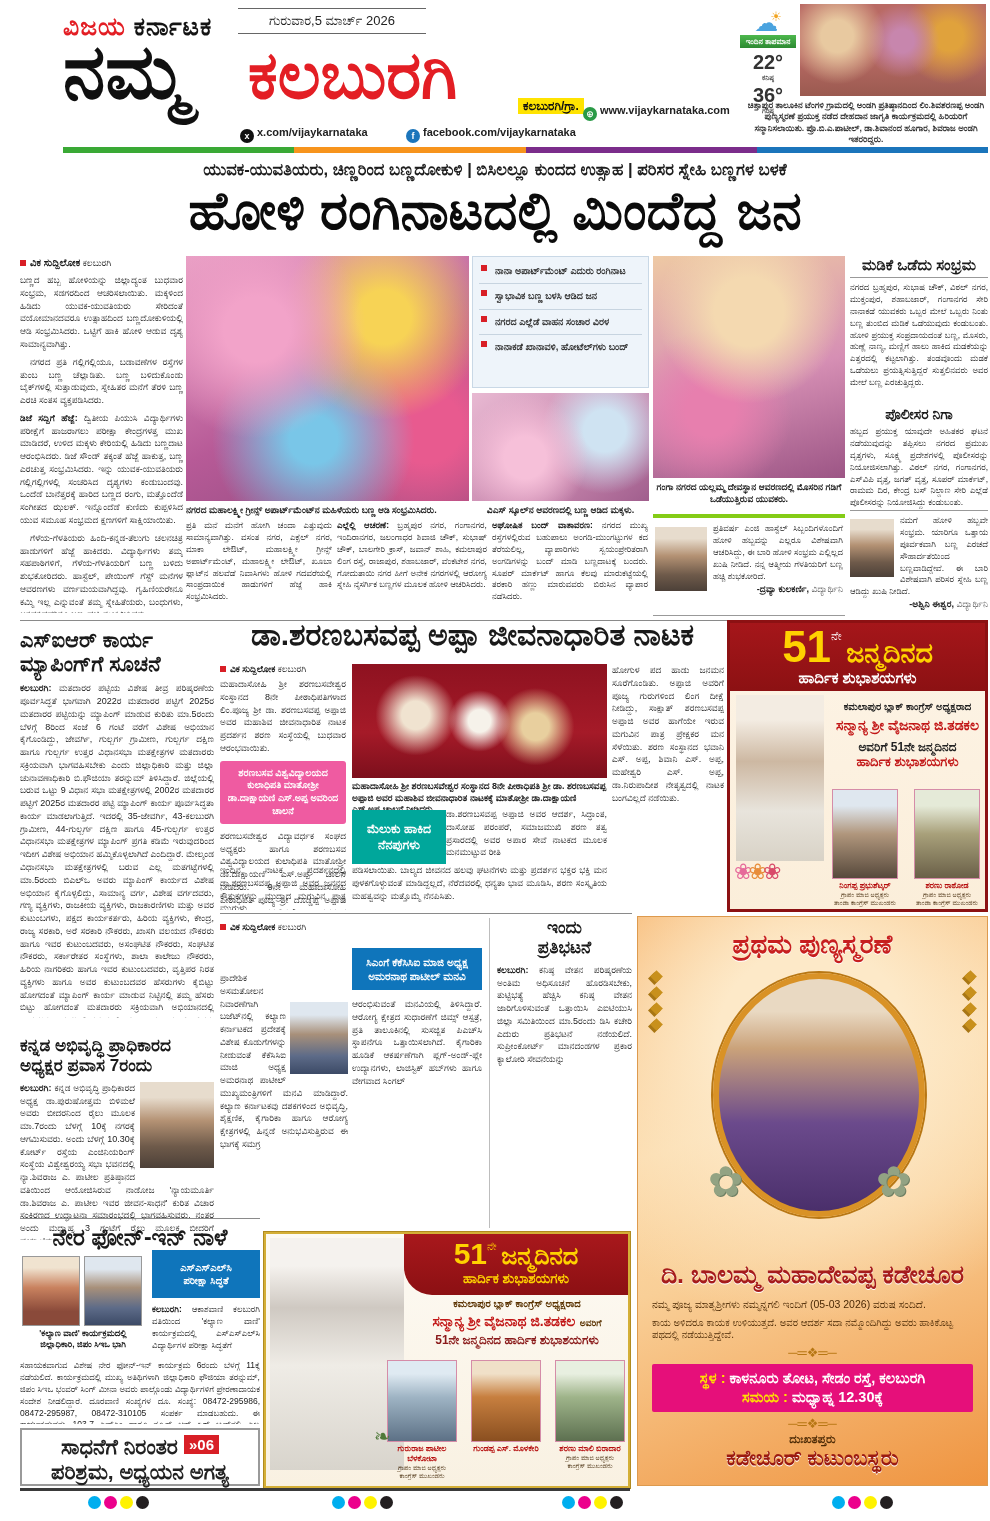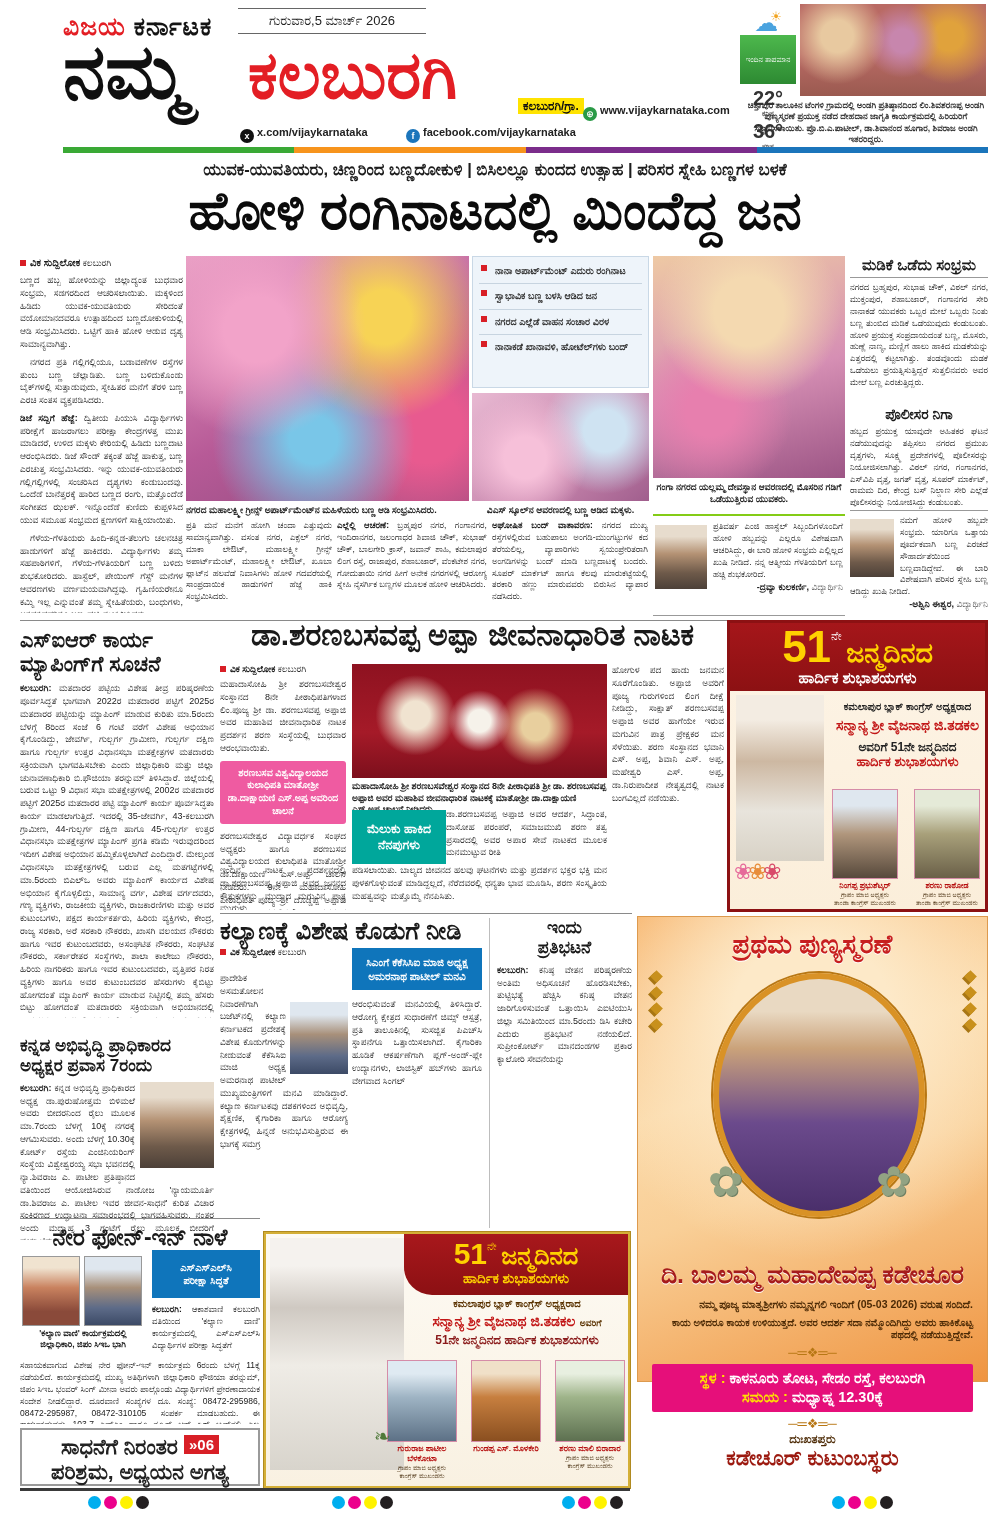--- a/index.html
+++ b/index.html
@@ -32,21 +32,21 @@
   .tealbox{background:#00a79b;color:#fff;font-weight:900;font-size:12.5px;text-align:center;display:flex;align-items:center;justify-content:center;line-height:1.3;padding:3px}
   .ad1{border:3px solid #8c1113;background:linear-gradient(#fdf4e6,#fbeeda);box-sizing:border-box}
   .ad1-head{background:linear-gradient(#a5161a,#8c1113);color:#ffd100;text-align:center;padding:2px 0 4px}
   .ad2{border:2px solid #d4af37;outline:1px solid #b08a20;background:linear-gradient(#fdfaf3,#f9f1e2);box-sizing:border-box}
   .banner2{background:linear-gradient(#a8181c,#8c1013);border-radius:0 0 0 28px;color:#ffd100;text-align:center;padding-top:3px}
   .adname{font-weight:900;color:#c21717}
   .adrole{font-size:6.5px;color:#4a3010;line-height:1.25}
   .pframe{border:1px solid #d58ca8;background:linear-gradient(#dfe7ef 0 18%,#b0967c 50%,#57493c)}
   .mem{border:1px solid #dd9a4e;background:radial-gradient(circle at 50% 22%,#fde9c8 0 20%,transparent 60%),linear-gradient(160deg,#f6ae62,#fbd9a8 35%,#f9cf97 55%,#ef9440);box-sizing:border-box}
   .mem-red{color:#c71f1f;font-weight:900;text-shadow:0 1px 0 #fff}
-  .mem-line{font-weight:bold;color:#4c2a05;text-align:right}
+  .mem-line{font-weight:normal;color:#4c2a05;text-align:left}
   .venue{background:#e60f7a;color:#fff;font-weight:900;text-align:center;border-radius:2px}
   .vlabel{color:#ffe100}
   .lampcol span{display:block;width:9px;height:9px;background:#c8901c;transform:rotate(45deg);margin:7px auto;box-shadow:0 3px 0 #a87614}
   .flower{color:#93a383;text-shadow:1px 1px 0 #6f7f63}
   .dotrow{display:flex;gap:3px}
   .dot{width:13px;height:13px;border-radius:50%}
   .d-c{background:#00aeef}.d-m{background:#ec008c}.d-y{background:#fff200}.d-k{background:#231f20}
   .soc-ic{display:inline-flex;width:14px;height:14px;border-radius:50%;color:#fff;font-size:9px;font-weight:bold;align-items:center;justify-content:center;margin-right:3px;vertical-align:-3px}
   .teaser{border:2px solid #9a9a9a;background:#fff;text-align:center;font-weight:900;color:#222}
   .badge06{background:#d81f26;color:#fff;font-weight:900;font-size:15px;padding:1px 5px;margin-left:6px;vertical-align:4px}
@@ -71,21 +71,21 @@
   </div>
   <div class="abs" style="left:406px;top:126px;font-size:11px;font-weight:bold;color:#222">
     <span class="soc-ic" style="background:#1b75bb">f</span><span>facebook.com/vijaykarnataka</span>
   </div>
   <div class="abs" style="left:583px;top:104px;font-size:11px;font-weight:bold;color:#222">
     <span class="soc-ic" style="background:#2a9a47">⊕</span><span>www.vijaykarnataka.com</span>
   </div>
 
   <div class="abs c" style="left:740px;top:10px;width:56px">
     <div style="font-size:24px;line-height:1;color:#4aa3df">☁<span style="font-size:13px;color:#f2a41f;vertical-align:10px;margin-left:-8px">☀</span></div>
-    <div style="background:linear-gradient(#4db84d,#2d8a32);color:#fff;font-size:7.5px;font-weight:normal;padding:20px 1px;line-height:1.2">ಇಂದಿನ ತಾಪಮಾನ</div>
+    <div style="background:linear-gradient(#4db84d,#2d8a32);color:#fff;font-size:7.5px;font-weight:bold;padding:2px 1px;line-height:1.2">ಇಂದಿನ ತಾಪಮಾನ</div>
     <div style="font-size:20px;font-weight:900;color:#333;margin-top:3px">22°</div>
     <div style="font-size:7px;font-weight:bold;color:#555">ಕನಿಷ್ಠ</div>
     <div style="font-size:20px;font-weight:900;color:#333;margin-top:2px">36°</div>
     <div style="font-size:7px;font-weight:bold;color:#555">ಗರಿಷ್ಠ</div>
   </div>
 
   <div class="abs ph ph-group" style="left:800px;top:4px;width:186px;height:92px"></div>
   <div class="abs c" style="left:744px;top:100px;width:244px;font-size:8.5px;line-height:1.35;font-weight:bold;color:#333">ಚಿತ್ತಾಪುರ ತಾಲೂಕಿನ ಟೆಂಗಳಿ ಗ್ರಾಮದಲ್ಲಿ ಅಂಡಗಿ ಪ್ರತಿಷ್ಠಾನದಿಂದ ಲಿಂ.ಶಿವಶರಣಪ್ಪ ಅಂಡಗಿ ಪುಣ್ಯಸ್ಮರಣೆ ಪ್ರಯುಕ್ತ ನಡೆದ ದೇಹದಾನ ಜಾಗೃತಿ ಕಾರ್ಯಕ್ರಮದಲ್ಲಿ ಹಿರಿಯರಿಗೆ ಸನ್ಮಾನಿಸಲಾಯಿತು. ಪ್ರೊ.ಬಿ.ಎ.ಪಾಟೀಲ್, ಡಾ.ಶಿವಾನಂದ ಹೂಗಾರ, ಶಿವರಾಜ ಅಂಡಗಿ ಇತರರಿದ್ದರು.</div>
 
   <div class="abs" style="left:63px;top:147px;width:925px;height:6px;display:flex">
@@ -139,21 +139,21 @@
     <div class="c" style="font-size:15px;font-weight:900;border-bottom:1px solid #999;padding-bottom:3px">ಮಡಿಕೆ ಒಡೆದು ಸಂಭ್ರಮ</div>
     <div class="x85 j" style="margin-top:4px;height:118px;overflow:hidden">ನಗರದ ಬ್ರಹ್ಮಪುರ, ಸುಭಾಷ ಚೌಕ್, ವಿಠಲ್ ನಗರ, ಮುಕ್ತಂಪುರ, ಶಹಾಬಜಾರ್, ಗಂಗಾನಗರ ಸೇರಿ ನಾನಾಕಡೆ ಯುವಕರು ಒಬ್ಬರ ಮೇಲೆ ಒಬ್ಬರು ನಿಂತು ಬಣ್ಣ ತುಂಬಿದ ಮಡಿಕೆ ಒಡೆಯುವುದು ಕಂಡುಬಂತು. ಹೋಳಿ ಪ್ರಯುಕ್ತ ಸಂಪ್ರದಾಯದಂತೆ ಬಣ್ಣ, ಮೊಸರು, ಹುಣ್ಣೆ ನಾಣ್ಯ, ಮಣ್ಣಿಗೆ ಹಾಲು ಹಾಕಿದ ಮಡಕೆಯನ್ನು ಎತ್ತರದಲ್ಲಿ ಕಟ್ಟಲಾಗಿತ್ತು. ತಂಡವೊಂದು ಮಡಕೆ ಒಡೆಯಲು ಪ್ರಯತ್ನಿಸುತ್ತಿದ್ದರೆ ಸುತ್ತಲಿನವರು ಅವರ ಮೇಲೆ ಬಣ್ಣ ಎರಚುತ್ತಿದ್ದರು.</div>
     <div class="c" style="font-size:14px;font-weight:900;margin-top:6px">ಪೊಲೀಸರ ನಿಗಾ</div>
     <div class="x85 j" style="margin-top:3px;height:92px;overflow:hidden">ಹಬ್ಬದ ಪ್ರಯುಕ್ತ ಯಾವುದೇ ಅಹಿತಕರ ಘಟನೆ ನಡೆಯುವುದನ್ನು ತಪ್ಪಿಸಲು ನಗರದ ಪ್ರಮುಖ ವೃತ್ತಗಳು, ಸೂಕ್ಷ್ಮ ಪ್ರದೇಶಗಳಲ್ಲಿ ಪೊಲೀಸರನ್ನು ನಿಯೋಜಿಸಲಾಗಿತ್ತು. ವಿಠಲ್ ನಗರ, ಗಂಗಾನಗರ, ಎಸ್‌ವಿಪಿ ವೃತ್ತ, ಜಗತ್ ವೃತ್ತ, ಸೂಪರ್ ಮಾರ್ಕೆಟ್, ರಾಮಮ ದಿರ, ಕೇಂದ್ರ ಬಸ್ ನಿಲ್ದಾಣ ಸೇರಿ ಎಲ್ಲೆಡೆ ಪೊಲೀಸರನ್ನು ನಿಯೋಜಿಸಿದ್ದು ಕಂಡುಬಂತು.</div>
   </div>
 
   <div class="abs x85 j" style="left:186px;top:520px;width:146px;height:98px;overflow:hidden">ಪ್ರತಿ ಮನೆ ಮನೆಗೆ ಹೋಗಿ ಚಂದಾ ಎತ್ತುವುದು ಸಾಮಾನ್ಯವಾಗಿತ್ತು. ವಸಂತ ನಗರ, ಎಕ್ಸೆಲ್ ನಗರ, ಮಾಕಾ ಲೇಔಟ್, ಮಹಾಲಕ್ಷ್ಮೀ ಗ್ರೀನ್ಸ್ ಅಪಾರ್ಟ್‌ಮೆಂಟ್, ಮಹಾಲಕ್ಷ್ಮೀ ಲೇಔಟ್, ಖೂಬಾ ಪ್ಲಾಟ್‌ನ ಹಲವೆಡೆ ನಿವಾಸಿಗಳು ಹೋಳಿ ಗದವರೆಯಲ್ಲಿ ಸಾಂಪ್ರದಾಯಿಕ ಹಾಡುಗಳಿಗೆ ಹೆಜ್ಜೆ ಹಾಕಿ ಸಂಭ್ರಮಿಸಿದರು.</div>
   <div class="abs x85 j" style="left:337px;top:520px;width:150px;height:98px;overflow:hidden"><span class="b">ಎಲ್ಲೆಲ್ಲಿ ಆಚರಣೆ:</span> <span>ಬ್ರಹ್ಮಪುರ ನಗರ, ಗಂಗಾನಗರ, ಇಂದಿರಾನಗರ, ಜಲಂಗಾಧರ ಶಿವಾಜಿ ಚೌಕ್, ಸುಭಾಷ್ ಚೌಕ್, ಬಾಲಗೇರಿ ಕ್ರಾಸ್, ಜವಾನ್ ಶಾಹಿ, ಕಮಲಾಪುರ ಲಿಂಗ ರಸ್ತೆ, ರಾಜಾಪುರ, ಶಹಾಬಜಾರ್, ವೆಂಕಟೇಶ ನಗರ, ಗೋದುತಾಯಿ ನಗರ ಹೀಗೆ ಅನೇಕ ನಗರಗಳಲ್ಲಿ ಆರೋಗ್ಯ ಸ್ನೇಹಿ ನೈಸರ್ಗಿಕ ಬಣ್ಣಗಳ ಮೂಲಕ ಹೋಳಿ ಆಚರಿಸಿದರು.</span></div>
   <div class="abs x85 j" style="left:492px;top:520px;width:156px;height:98px;overflow:hidden"><span class="b">ಅಘೋಷಿತ ಬಂದ್ ವಾತಾವರಣ:</span> <span>ನಗರದ ಮುಖ್ಯ ರಸ್ತೆಗಳಲ್ಲಿರುವ ಬಹುಪಾಲು ಅಂಗಡಿ-ಮುಂಗಟ್ಟುಗಳ ಕದ ತೆರೆಯಲಿಲ್ಲ, ವ್ಯಾಪಾರಿಗಳು ಸ್ವಯಂಪ್ರೇರಿತರಾಗಿ ಅಂಗಡಿಗಳನ್ನು ಬಂದ್ ಮಾಡಿ ಬಣ್ಣದಾಟಕ್ಕೆ ಬಂದರು. ಸೂಪರ್ ಮಾರ್ಕೆಟ್ ಹಾಗೂ ಕೆಲವು ಮಾರುಕಟ್ಟೆಯಲ್ಲಿ ತರಕಾರಿ ಹಣ್ಣು ಮಾರುವವರು ಬಿರುಸಿನ ವ್ಯಾಪಾರ ನಡೆಸಿದರು.</span></div>
 
-  <div class="abs" style="left:653px;top:514px;width:192px;height:102px;border-top:2px solid #84cc16;border-bottom:1px solid #999;padding:5px 2px;box-sizing:border-box">
+  <div class="abs" style="left:653px;top:514px;width:192px;height:102px;border-top:4px solid #84cc16;border-bottom:1px solid #999;padding:5px 2px;box-sizing:border-box">
     <div class="ph ph-port quote-ph"></div>
     <div class="x85 j">ಪ್ರತಿವರ್ಷ ಎಂಜಿ ಹಾಸ್ಟೆಲ್ ಸಿಬ್ಬಂದಿಗಳೊಂದಿಗೆ ಹೋಳಿ ಹಬ್ಬವನ್ನು ಎಲ್ಲರೂ ವಿಶೇಷವಾಗಿ ಆಚರಿಸಿದ್ದು, ಈ ಬಾರಿ ಹೋಳಿ ಸಂಭ್ರಮ ಎಲ್ಲಿಲ್ಲದ ಖುಷಿ ನೀಡಿದೆ. ನನ್ನ ಆತ್ಮೀಯ ಗೆಳತಿಯರಿಗೆ ಬಣ್ಣ ಹಚ್ಚಿ ಶುಭಕೋರಿದೆ.</div>
     <div style="text-align:right;font-size:9px;margin-top:2px"><span class="b">-ದ್ರವ್ಯಾ ಕುಲಕರ್ಣಿ,</span> <span style="color:#555">ವಿದ್ಯಾರ್ಥಿನಿ</span></div>
   </div>
 
   <div class="abs" style="left:850px;top:510px;width:138px;height:106px;border-top:1px solid #999;padding-top:4px;box-sizing:border-box">
     <div class="ph ph-port quote-ph" style="width:44px;height:58px"></div>
     <div class="x85 j">ನಮಗೆ ಹೋಳಿ ಹಬ್ಬವೇ ಸಂಭ್ರಮ. ಯಾರಿಗೂ ಒತ್ತಾಯ ಪೂರ್ವಕವಾಗಿ ಬಣ್ಣ ಎರಚದೆ ಸೌಹಾರ್ದತೆಯಿಂದ ಬಣ್ಣವಾಡಿದ್ದೇವೆ. ಈ ಬಾರಿ ವಿಶೇಷವಾಗಿ ಪರಿಸರ ಸ್ನೇಹಿ ಬಣ್ಣ ಆಡಿದ್ದು ಖುಷಿ ನೀಡಿದೆ.</div>
     <div style="text-align:right;font-size:9px;margin-top:1px"><span class="b">-ಅಶ್ವಿನಿ ಈಶ್ವರ,</span> <span style="color:#555">ವಿದ್ಯಾರ್ಥಿನಿ</span></div>
   </div>
@@ -221,21 +221,20 @@
         <div class="adrole">ಗ್ರಾಪಂ ಮಾಜಿ ಅಧ್ಯಕ್ಷರು</div>
         <div class="adrole">ತಾಂಡಾ ಕಾಂಗ್ರೆಸ್ ಮುಖಂಡರು</div>
       </div>
     </div>
     <div class="abs" style="left:4px;top:236px;font-size:22px;letter-spacing:-4px"><span style="color:#e66a9a">❀</span><span style="color:#e88d3a">❀</span><span style="color:#d94a6a">❀</span></div>
   </div>
 
   <div class="abs hr" style="left:220px;top:913px;width:412px"></div>
 
   <div class="abs" style="left:220px;top:918px;width:268px">
-    <div style="font-size:24px;font-weight:900;line-height:1.05">ಕಲ್ಯಾಣಕ್ಕೆ ವಿಶೇಷ ಕೊಡುಗೆ ನೀಡಿ</div>
     <div style="font-size:9px;margin-top:4px"><span class="rs"></span><span class="b">ವಿಕ ಸುದ್ದಿಲೋಕ</span> <span>ಕಲಬುರಗಿ</span></div>
   </div>
   <div class="abs bluebox" style="left:352px;top:948px;width:130px;height:42px;font-size:10.5px;line-height:1.35">
     <span>ಸಿಎಂಗೆ ಕೆಕೆಸಿಸಿಐ ಮಾಜಿ ಅಧ್ಯಕ್ಷ</span>
     <span>ಅಮರನಾಥ ಪಾಟೀಲ್ ಮನವಿ</span>
   </div>
   <div class="abs x9 j" style="left:220px;top:972px;width:128px;height:256px;overflow:hidden">
     <span class="ph ph-port2" style="float:right;width:58px;height:72px;margin:30px 0 4px 4px"></span>
     <span>ಪ್ರಾದೇಶಿಕ ಅಸಮತೋಲನ ನಿವಾರಣೆಗಾಗಿ ಬಜೆಟ್‌ನಲ್ಲಿ ಕಲ್ಯಾಣ ಕರ್ನಾಟಕದ ಪ್ರದೇಶಕ್ಕೆ ವಿಶೇಷ ಕೊಡುಗೆಗಳನ್ನು ನೀಡುವಂತೆ ಕೆಕೆಸಿಸಿಐ ಮಾಜಿ ಅಧ್ಯಕ್ಷ ಅಮರನಾಥ ಪಾಟೀಲ್ ಮುಖ್ಯಮಂತ್ರಿಗಳಿಗೆ ಮನವಿ ಮಾಡಿದ್ದಾರೆ.</span>
     <span>ಕಲ್ಯಾಣ ಕರ್ನಾಟಕವು ದಶಕಗಳಿಂದ ಅಭಿವೃದ್ಧಿ, ಶೈಕ್ಷಣಿಕ, ಕೈಗಾರಿಕಾ ಹಾಗೂ ಆರೋಗ್ಯ ಕ್ಷೇತ್ರಗಳಲ್ಲಿ ಹಿನ್ನಡೆ ಅನುಭವಿಸುತ್ತಿರುವ ಈ ಭಾಗಕ್ಕೆ ಸಮಗ್ರ</span>
@@ -247,21 +246,21 @@
   <div class="abs" style="left:497px;top:918px;width:135px">
     <div class="c" style="font-size:17px;font-weight:900;line-height:1.2">ಇಂದು</div>
     <div class="c" style="font-size:17px;font-weight:900;line-height:1.2">ಪ್ರತಿಭಟನೆ</div>
     <div class="x9 j" style="margin-top:5px;height:252px;overflow:hidden">
       <span class="b">ಕಲಬುರಗಿ:</span>
       <span>ಕನಿಷ್ಠ ವೇತನ ಪರಿಷ್ಕರಣೆಯ ಅಂತಿಮ ಅಧಿಸೂಚನೆ ಹೊರಡಿಸಬೇಕು, ತುಟ್ಟಿಭತ್ಯೆ ಹೆಚ್ಚಿಸಿ ಕನಿಷ್ಠ ವೇತನ ಜಾರಿಗೊಳಿಸುವಂತೆ ಒತ್ತಾಯಿಸಿ ಎಐಟಿಯುಸಿ ಜಿಲ್ಲಾ ಸಮಿತಿಯಿಂದ ಮಾ.5ರಂದು ಡಿಸಿ ಕಚೇರಿ ಎದುರು ಪ್ರತಿಭಟನೆ ನಡೆಯಲಿದೆ.</span>
       <span>ಸುಪ್ರೀಂಕೋರ್ಟ್ ಮಾನದಂಡಗಳ ಪ್ರಕಾರ ಕ್ಯಾಲೋರಿ ಸೇವನೆಯನ್ನು</span>
     </div>
   </div>
 
-  <div class="abs mem" style="left:637px;top:916px;width:351px;height:466px">
+  <div class="abs mem" style="left:637px;top:916px;width:351px;height:570px">
     <div class="c mem-red" style="font-size:26px;margin-top:12px">ಪ್ರಥಮ ಪುಣ್ಯಸ್ಮರಣೆ</div>
     <div class="lampcol abs" style="left:14px;top:48px">
         <span></span>
         <span></span>
         <span></span>
         <span></span>
       </div>
     <div class="lampcol abs" style="left:328px;top:48px">
         <span></span>
         <span></span>

